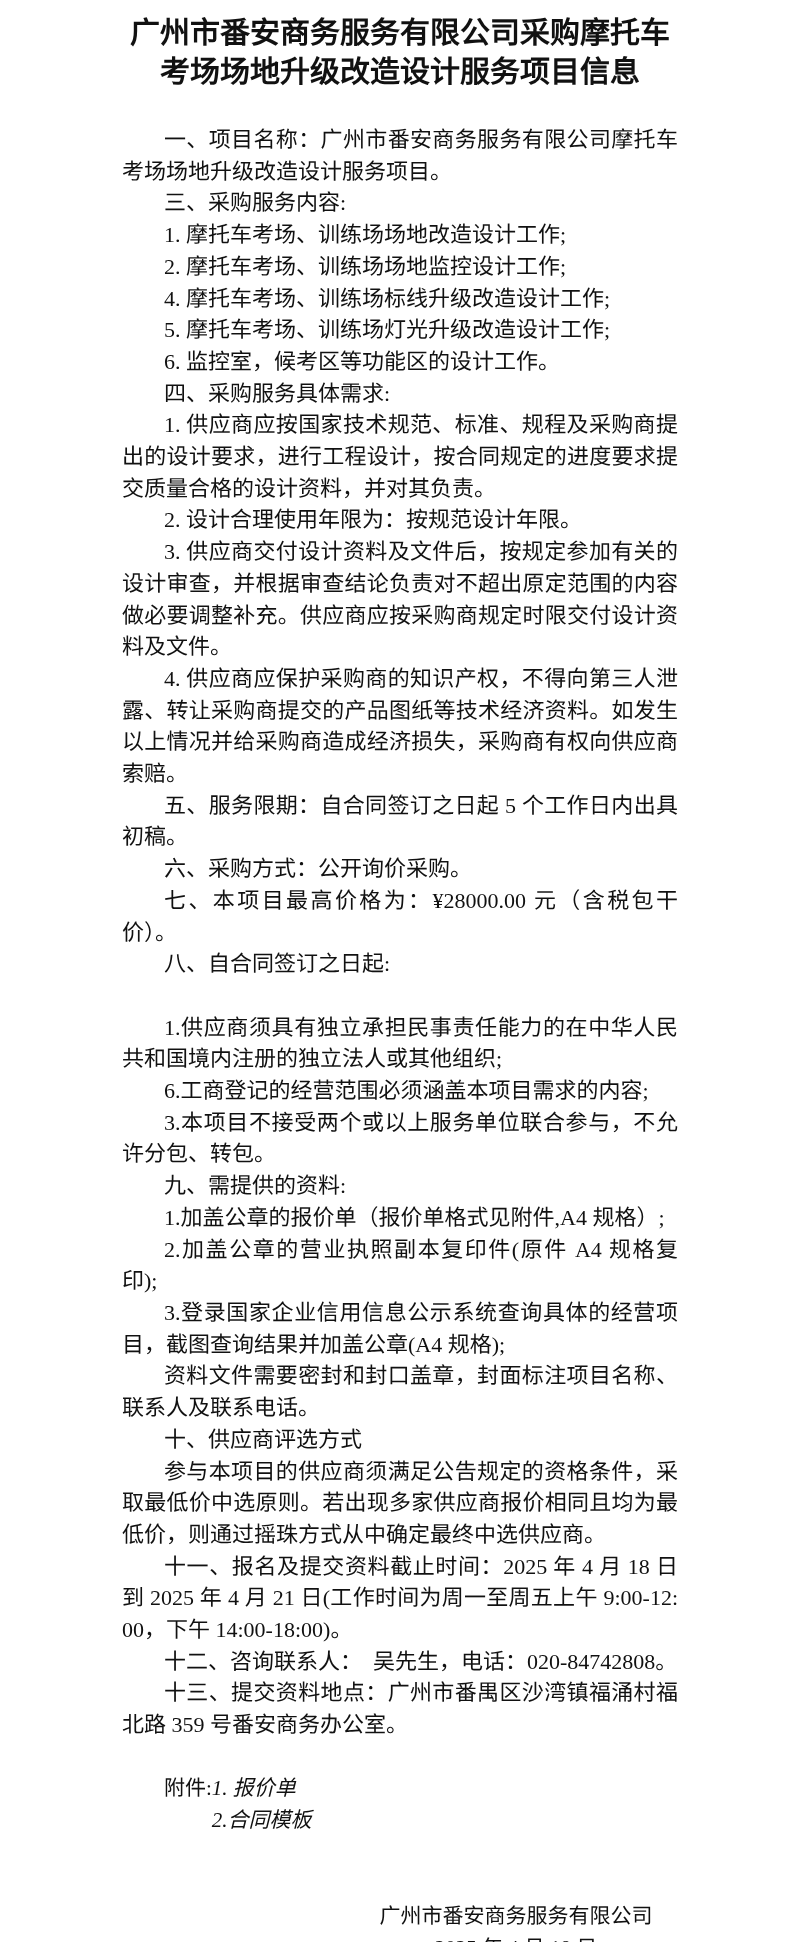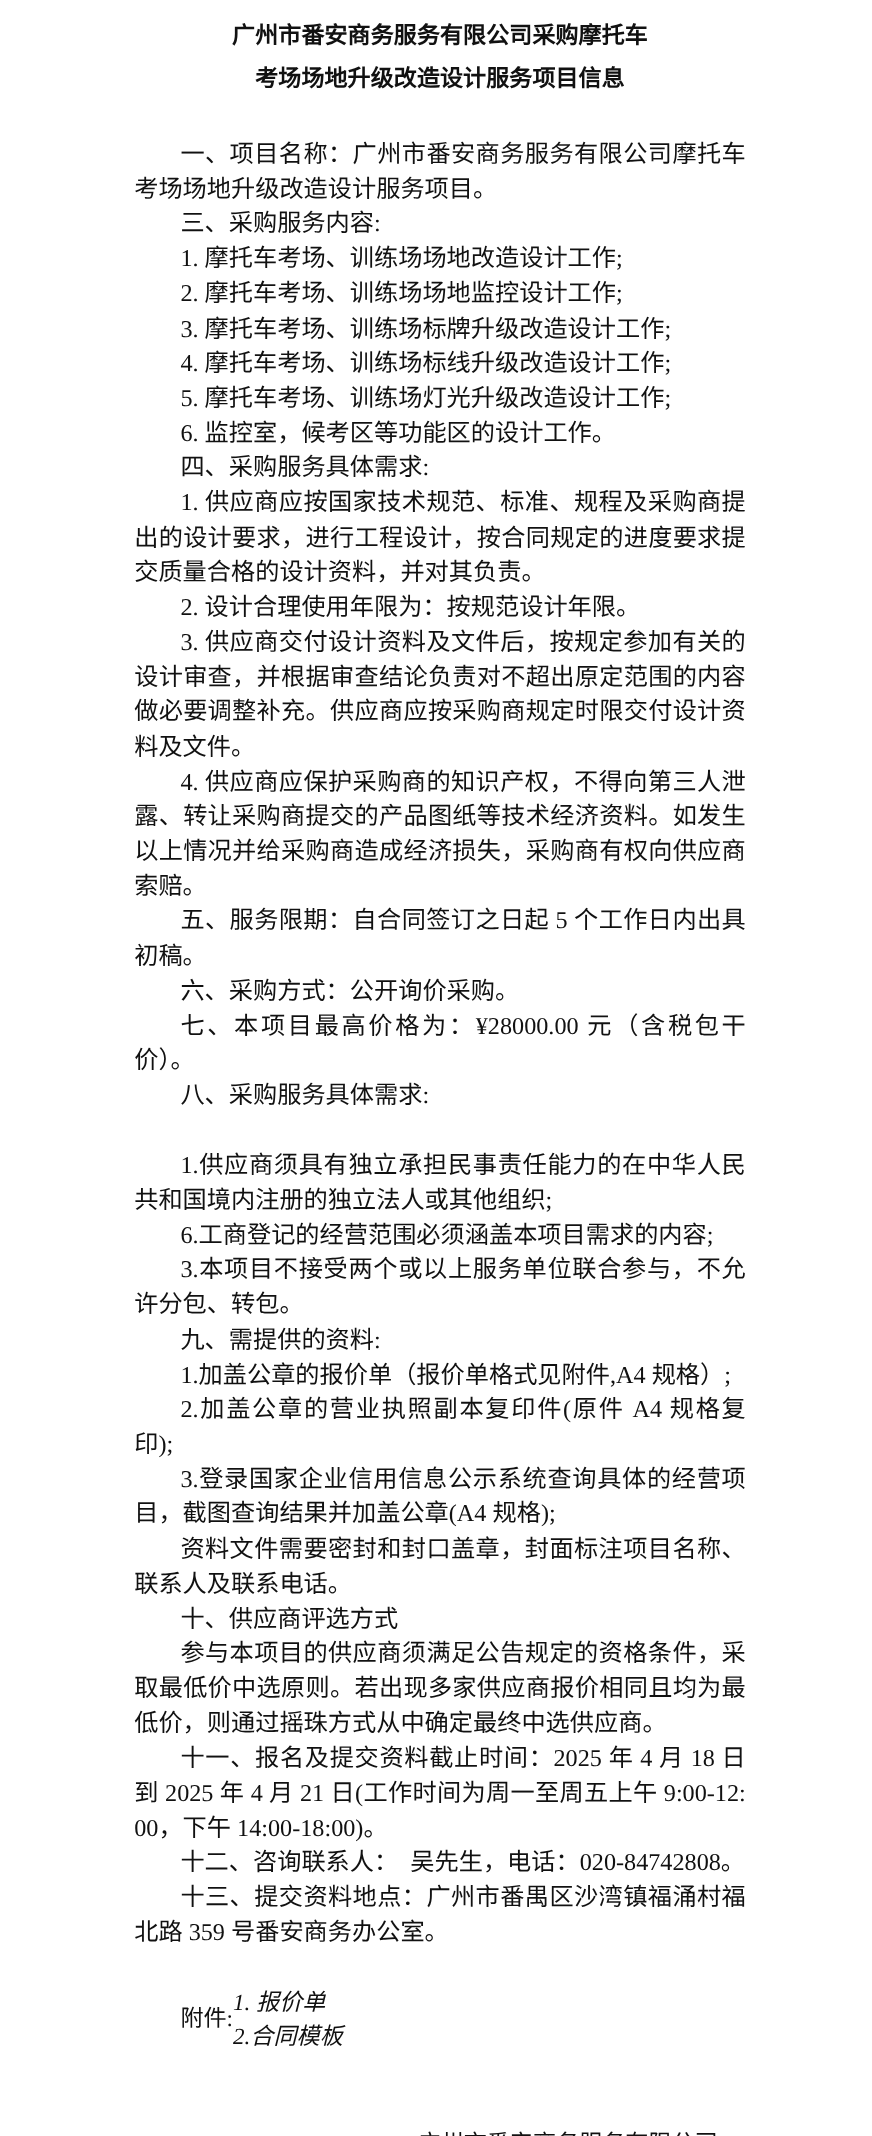--- a/index.html
+++ b/index.html
@@ -20,21 +20,21 @@
     height: 1942px;
     background: #ffffff;
   }
   .content {
     margin-left: 122px;
     width: 556px;
   }
   .doc-title {
     padding-top: 13px;
     margin: 0 0 33px 0;
-    font-size: 21px;
+    font-size: 30px;
     line-height: 39px;
     font-weight: 700;
     text-align: center;
     letter-spacing: 0px;
   }
   .doc-title .title-line {
     display: block;
   }
   .para {
     margin: 0;
@@ -46,21 +46,21 @@
     white-space: pre-wrap;
     word-break: break-all;
   }
   .para.blank {
     height: 31.7px;
   }
   .attachments {
     margin-top: 32px;
     margin-left: 42px;
     display: flex;
-    align-items: center;
+    align-items: flex-start;
     font-size: 21px;
     line-height: 31.7px;
   }
   .attach-label {
     flex: 0 0 auto;
   }
   .attach-items {
     flex: 0 0 auto;
     font-style: italic;
   }
@@ -83,33 +83,32 @@
     <h1 class="doc-title">
       <span class="title-line">广州市番安商务服务有限公司采购摩托车</span>
       <span class="title-line">考场场地升级改造设计服务项目信息</span>
     </h1>
 
     <div>
         <p class="para">一、项目名称：广州市番安商务服务有限公司摩托车考场场地升级改造设计服务项目。</p>
         <p class="para">三、采购服务内容:</p>
         <p class="para">1. 摩托车考场、训练场场地改造设计工作;</p>
         <p class="para">2. 摩托车考场、训练场场地监控设计工作;</p>
-        <p class="para">3. 摩托车考场、训练场标牌升级改造设计工作;</p>
         <p class="para">4. 摩托车考场、训练场标线升级改造设计工作;</p>
         <p class="para">5. 摩托车考场、训练场灯光升级改造设计工作;</p>
         <p class="para">6. 监控室，候考区等功能区的设计工作。</p>
         <p class="para">四、采购服务具体需求:</p>
         <p class="para">1. 供应商应按国家技术规范、标准、规程及采购商提出的设计要求，进行工程设计，按合同规定的进度要求提交质量合格的设计资料，并对其负责。</p>
         <p class="para">2. 设计合理使用年限为：按规范设计年限。</p>
         <p class="para">3. 供应商交付设计资料及文件后，按规定参加有关的设计审查，并根据审查结论负责对不超出原定范围的内容做必要调整补充。供应商应按采购商规定时限交付设计资料及文件。</p>
         <p class="para">4. 供应商应保护采购商的知识产权，不得向第三人泄露、转让采购商提交的产品图纸等技术经济资料。如发生以上情况并给采购商造成经济损失，采购商有权向供应商索赔。</p>
         <p class="para">五、服务限期：自合同签订之日起 5 个工作日内出具初稿。</p>
         <p class="para">六、采购方式：公开询价采购。</p>
         <p class="para">七、本项目最高价格为：¥28000.00 元（含税包干价）。</p>
-        <p class="para">八、采购服务具体需求:</p>
+        <p class="para">八、自合同签订之日起:</p>
         <p class="para blank"></p>
         <p class="para">1.供应商须具有独立承担民事责任能力的在中华人民共和国境内注册的独立法人或其他组织;</p>
         <p class="para">6.工商登记的经营范围必须涵盖本项目需求的内容;</p>
         <p class="para">3.本项目不接受两个或以上服务单位联合参与，不允许分包、转包。</p>
         <p class="para">九、需提供的资料:</p>
         <p class="para">1.加盖公章的报价单（报价单格式见附件,A4 规格）;</p>
         <p class="para">2.加盖公章的营业执照副本复印件(原件 A4 规格复印);</p>
         <p class="para">3.登录国家企业信用信息公示系统查询具体的经营项目，截图查询结果并加盖公章(A4 规格);</p>
         <p class="para">资料文件需要密封和封口盖章，封面标注项目名称、联系人及联系电话。</p>
         <p class="para">十、供应商评选方式</p>

